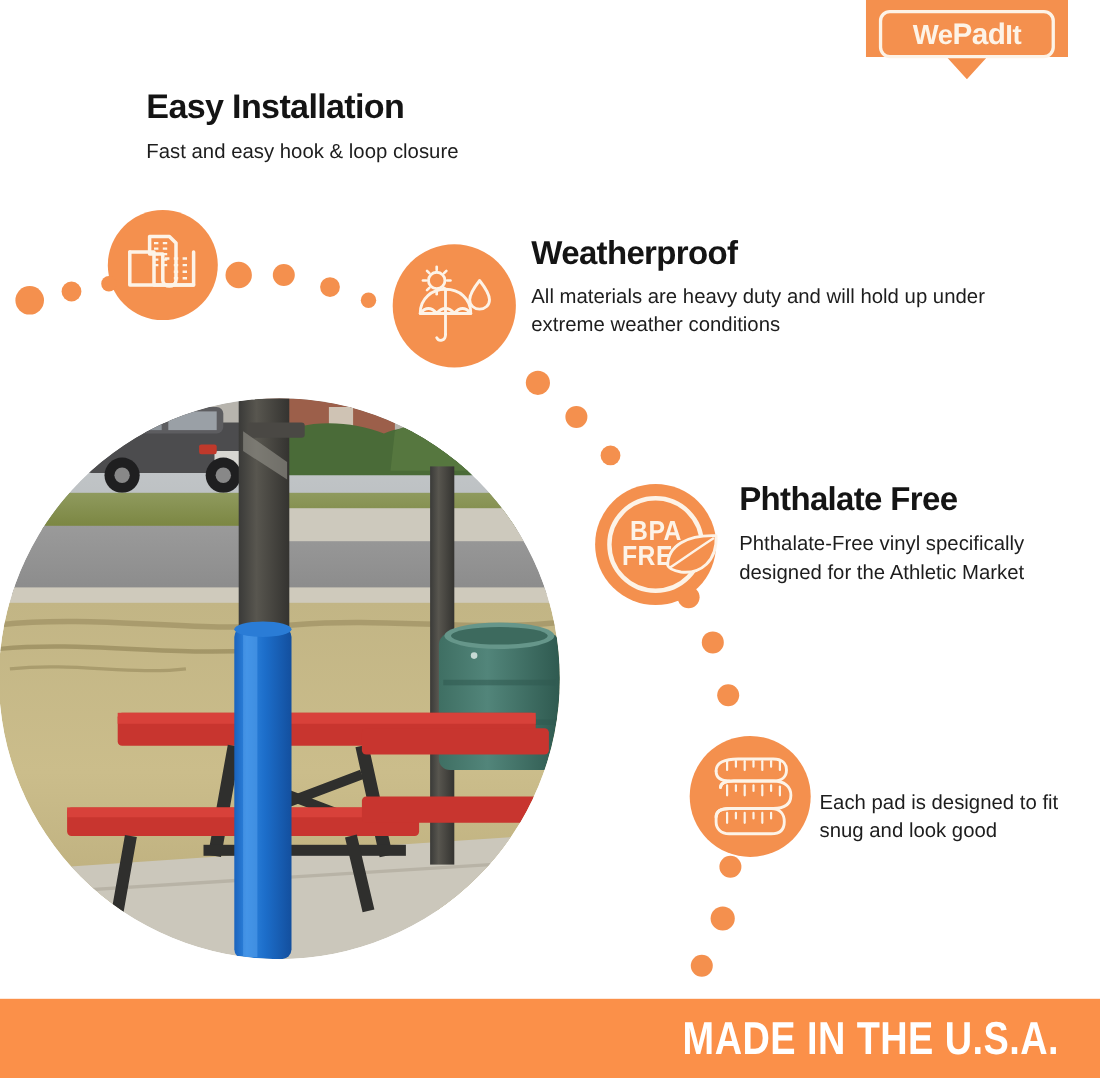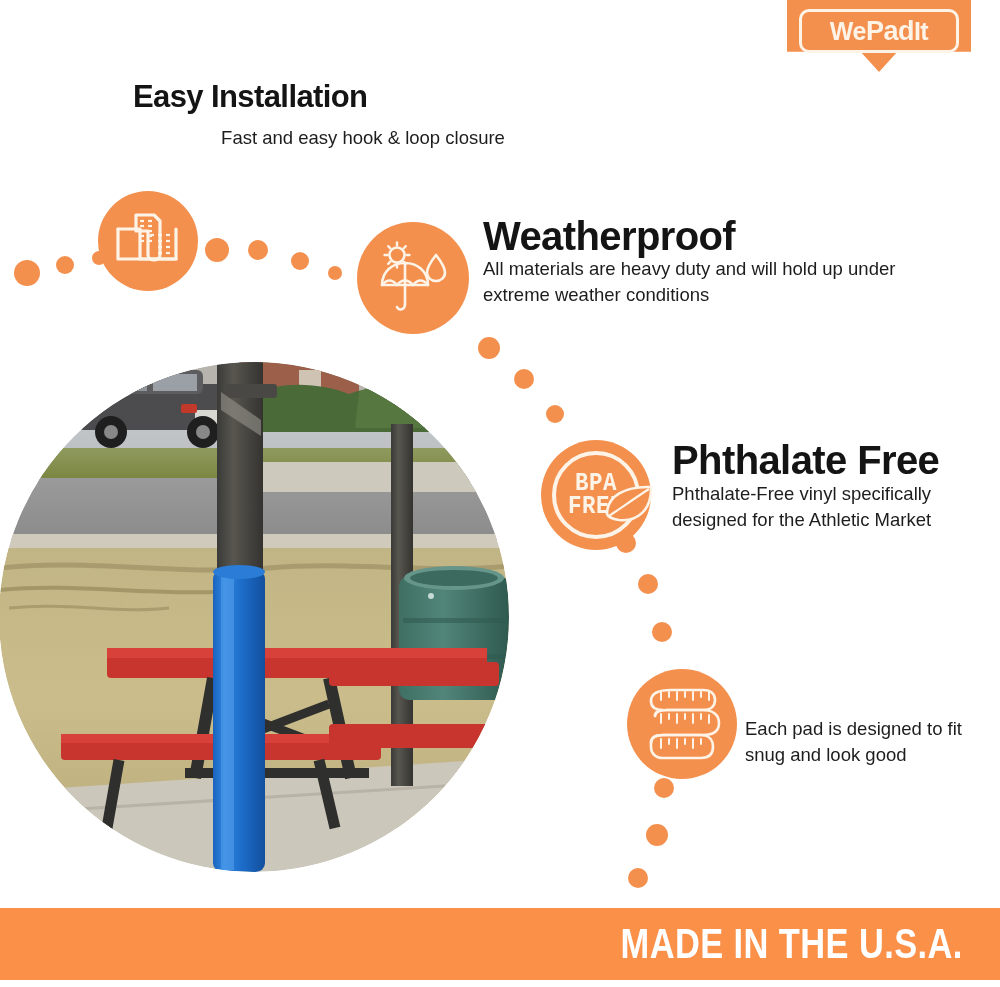--- a/index.html
+++ b/index.html
@@ -52,56 +52,55 @@
     color: #FDF3E7;
     white-space: nowrap;
   }
   .logo-text .lt-we { font-weight: bold; }
   .logo-text .lt-pad { font-weight: bold; font-size: 27px; }
   .logo-text .lt-it { font-weight: bold; margin-top: 20px; }
 
   
   .feat-title {
     position: absolute;
-    font-size: 40px;
+    font-size: 30px;
     font-weight: bold;
     color: #141414;
     letter-spacing: -0.6px;
     line-height: 1.1;
     white-space: nowrap;
   }
   .feat-desc {
     position: absolute;
     font-size: 18.5px;
     font-weight: normal;
     color: #1d1d1d;
     line-height: 1.42;
   }
 
   #t-install { left: 133px; top: 80px; font-size: 31px; text-align: right; }
-  #d-install { left: 133px; top: 125px; width: 460px; text-align: center; }
+  #d-install { left: 133px; top: 125px; width: 460px; }
 
   #t-weather { left: 483px; top: 214px; }
   #d-weather { left: 483px; top: 256px; width: 430px; }
 
   #t-phthalate { left: 672px; top: 438px; }
   #d-phthalate { left: 672px; top: 481px; width: 270px; }
 
   #t-fit { left: 745px; top: 673px; }
   #d-fit { left: 745px; top: 716px; width: 235px; }
 
   
   .icon-circle {
     position: absolute;
     border-radius: 50%;
     background: #F4904E;
     display: flex;
     align-items: center;
     justify-content: center;
-    font-family: Liberation Mono, monospace;
   }
   #icon-install  { left: 98px;  top: 191px; width: 100px; height: 100px; }
   #icon-weather  { left: 357px; top: 222px; width: 112px; height: 112px; }
   #icon-bpa      { left: 541px; top: 440px; width: 110px; height: 110px; }
   #icon-fit      { left: 627px; top: 669px; width: 110px; height: 110px; }
 
   .icon-circle svg { display: block; }
 
   
   .bpa-ring {

